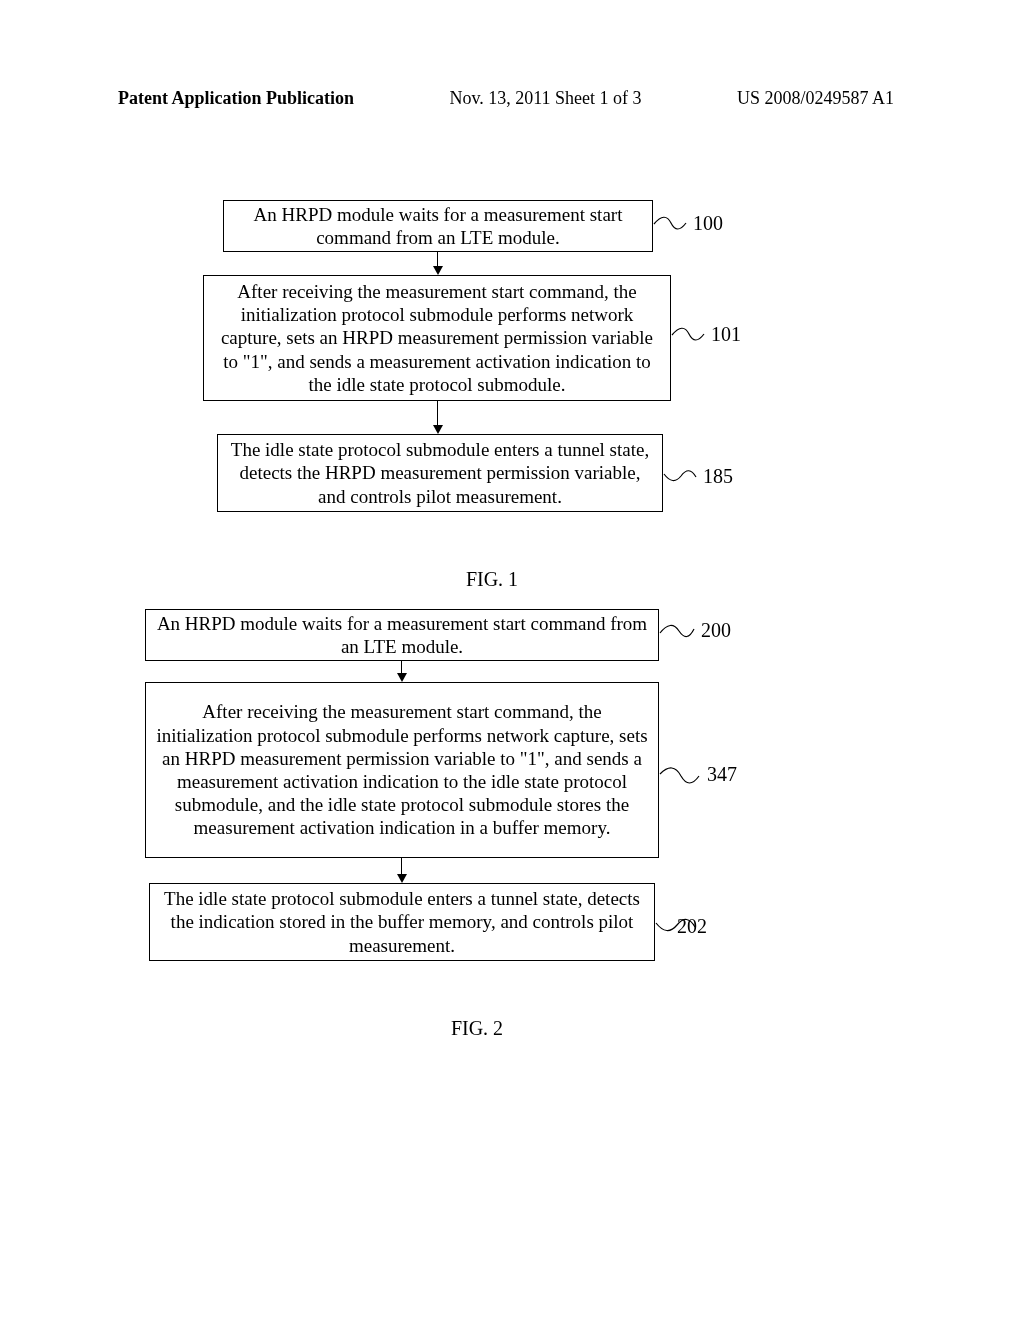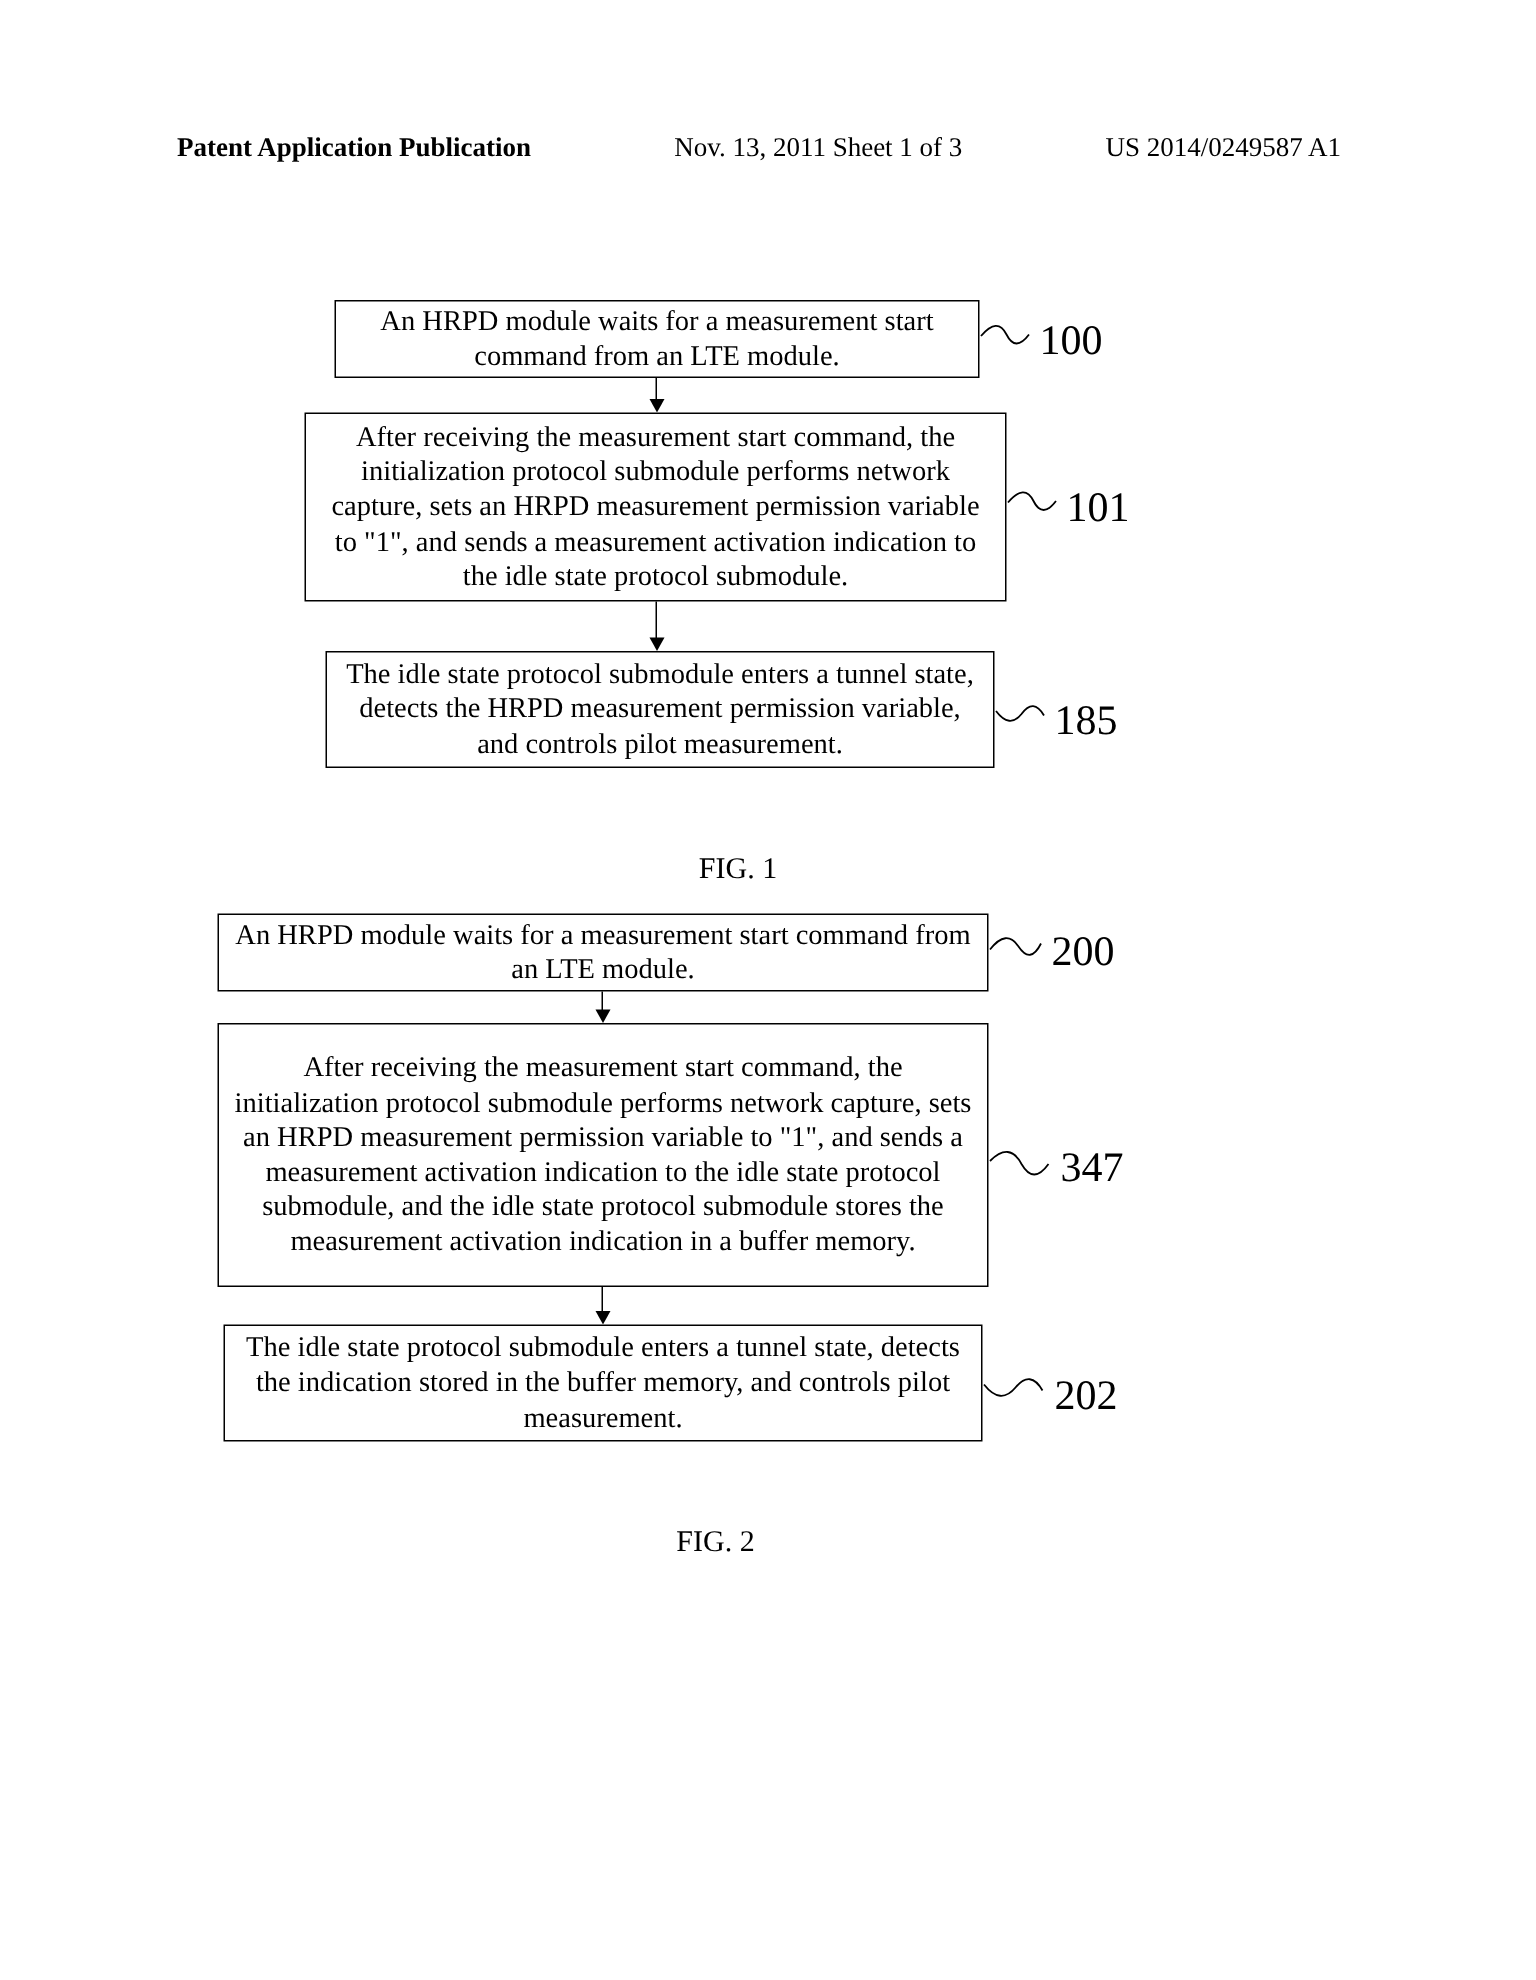--- a/index.html
+++ b/index.html
@@ -53,36 +53,36 @@
     }
     .arrow-head {
       position: absolute;
       width: 0; height: 0;
       border-left: 5px solid transparent;
       border-right: 5px solid transparent;
       border-top: 9px solid #000;
     }
     .ref-label {
       position: absolute;
-      font-size: 28px;
+      font-size: 20px;
     }
     .fig-caption {
       text-align: center;
       font-size: 20px;
       margin-top: 8px;
     }
     svg.curve { position: absolute; overflow: visible; }
   </style>
 </head>
 <body>
 
 <div class="page-header">
   <span class="left">Patent Application Publication</span>
   <span>Nov. 13, 2011  Sheet 1 of 3</span>
-  <span>US 2014/0249587 A1</span>
+  <span>US 2008/0249587 A1</span>
 </div>
 
 <div class="diagrams">
 
   <div class="flowchart fig1">
     <div class="box" style="left:20px; top:0; width:430px; height:52px;">
       <span>An HRPD module waits for a measurement start command from an LTE module.</span>
     </div>
     <div class="arrow-line" style="left:234px; top:52px; height:16px;"></div>
     <div class="arrow-head" style="left:230px; top:66px;"></div>
@@ -137,17 +137,17 @@
     <span class="ref-label" style="left:556px; top:10px;text-align:center;">200</span>
 
     <svg class="curve" style="left:514px; top:155px;" width="42" height="28">
         <path d="M1 10 Q14 -3 22 12 Q30 26 40 12" fill="none" stroke="#000" stroke-width="1.2"></path>
       </svg>
     <span class="ref-label" style="left:562px; top:154px;">347</span>
 
     <svg class="curve" style="left:510px; top:308px;" width="42" height="28">
         <path d="M1 6 Q12 20 22 8 Q32 -4 40 10" fill="none" stroke="#000" stroke-width="1.2"></path>
       </svg>
-    <span class="ref-label" style="left:558px; top:306px;">202</span>
+    <span class="ref-label" style="left:532px; top:306px;">202</span>
   </div>
   <div class="fig-caption" style="margin-left:-70px;">FIG. 2</div>
 
 </div>
 
 </body></html>

